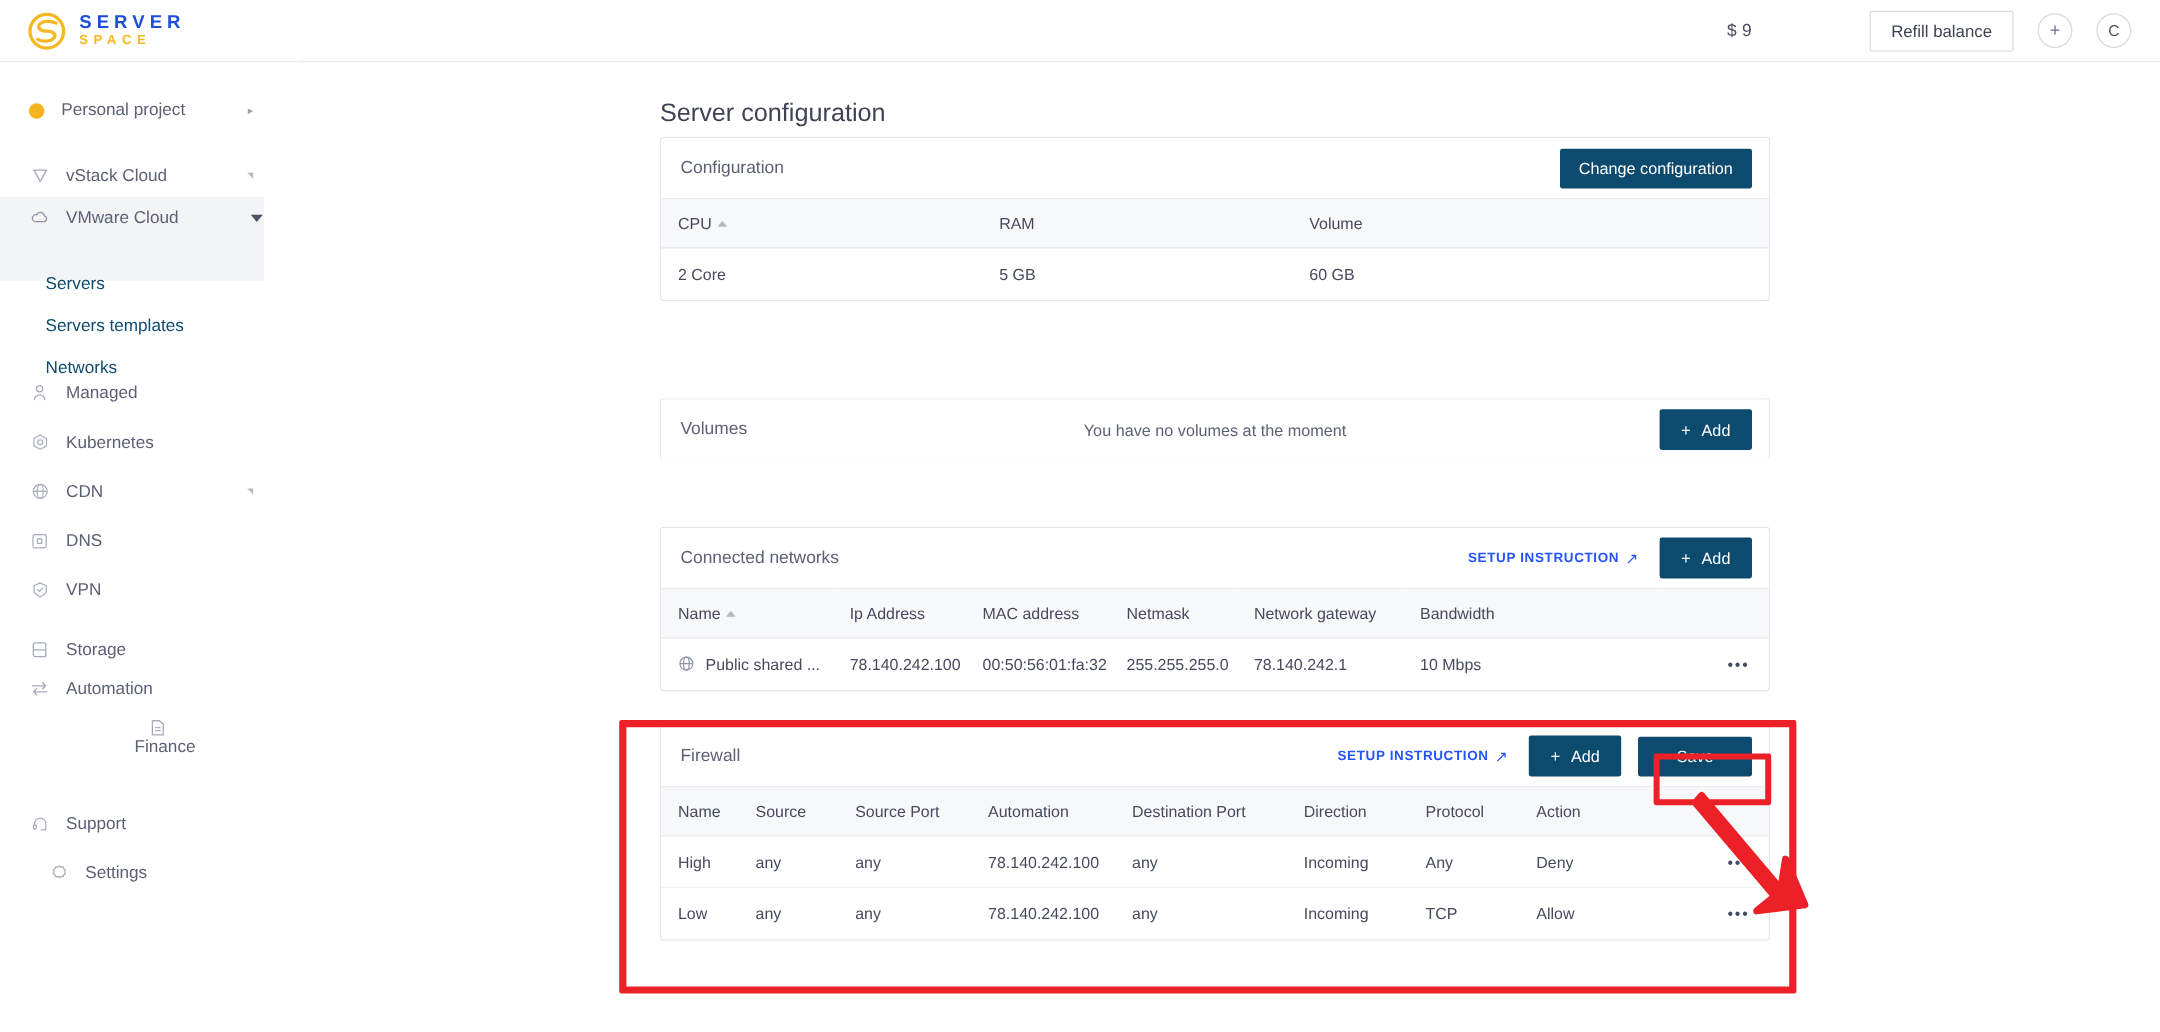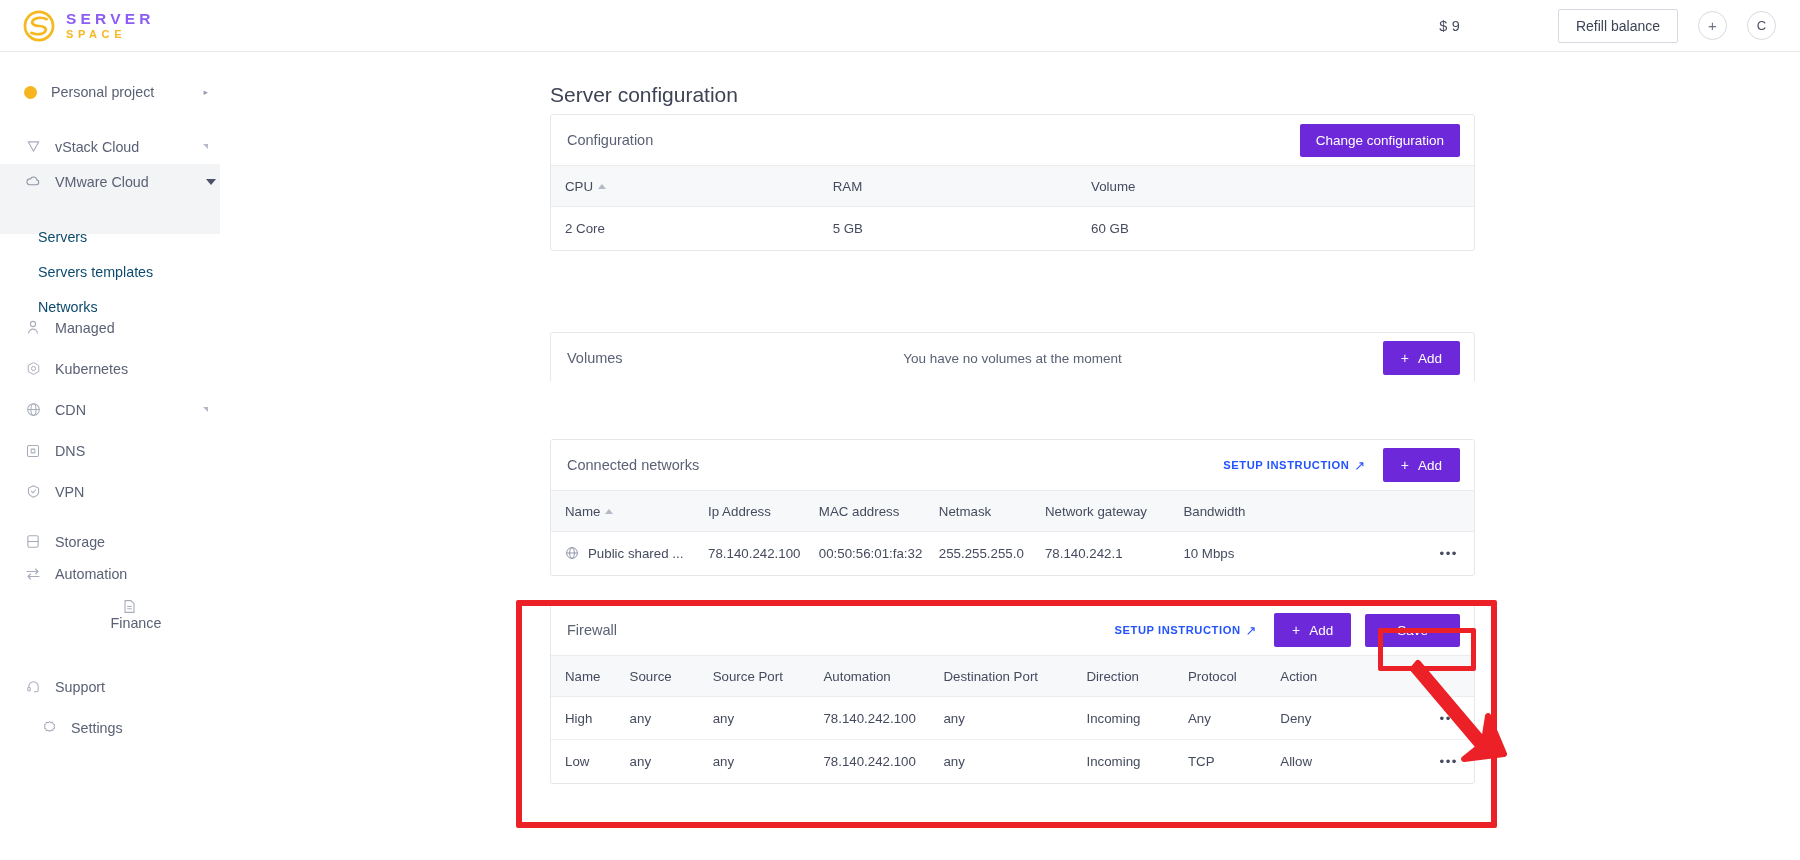--- a/index.html
+++ b/index.html
@@ -16,21 +16,21 @@
   .topbar {
     position: absolute; top:0; left:0; width:1800px; height:52px;
     background:#fff; border-bottom:1px solid #e8e8ec;
     display:flex; align-items:center;
   }
   .logo-wrap { display:flex; align-items:center; margin-left:22px; }
   .logo-mark { width:34px; height:34px; flex:0 0 34px; }
   .logo-text { margin-left:10px; line-height:1; }
   .logo-line1 {
     font-size:15.5px; font-weight:bold; letter-spacing:4.2px;
-    color:#8b5cf6;
+    color:#1d4ed8;
   }
   .logo-line2 {
     font-size:11px; font-weight:bold; letter-spacing:4.6px;
     color:#f5b820; margin-top:3px;
   }
   .topbar-right {
     margin-left:auto; display:flex; align-items:center; gap:0px; padding-right:24px;
   }
   .balance { font-size:14.5px; color:#454b5e; margin-right:98px; letter-spacing:.2px;}
   .refill-btn {
@@ -41,21 +41,21 @@
   .circle-btn {
     width:29px; height:29px; border-radius:50%; border:1px solid #d7d9e0;
     background:#fff; display:flex; align-items:center; justify-content:center;
     font-size:15px; color:#6b7186; margin-left:20px; cursor:pointer;
   }
   .circle-btn.avatar { font-size:13px; color:#4b5166; }
 
   
   .sidebar {
     position:absolute; top:52px; left:0; width:252px; height:808px;
-    background:#fff; border-right:4px solid #3b82f6;
+    background:#fff; border-right:1px solid #3b82f6;
   }
   .nav-row {
     display:flex; align-items:center; height:35px; padding-left:24px;
     font-size:14.3px; color:#5b6175; cursor:pointer; position:relative;
   }
   .nav-row .ico {
     width:18px; height:18px; flex:0 0 18px; margin-right:13px;
     display:flex; align-items:center; justify-content:center; color:#9aa0b0;
   }
   .nav-row .lbl { white-space:nowrap; }
@@ -101,21 +101,21 @@
   }
   .card-title { font-size:14.5px; color:#5b6175; }
   .head-actions { margin-left:auto; display:flex; align-items:center; }
   .setup-link {
     font-size:11.2px; letter-spacing:.55px; color:#2353ff; font-weight:bold;
     text-transform:uppercase; cursor:pointer; display:flex; align-items:center;
     margin-right:17px;
   }
   .setup-link .arr { margin-left:5px; font-size:13px; font-weight:normal;}
   .btn-blue {
-    background:#6d28d9; color:#fff; border:none; font-size:13.5px;
+    background:#0c4a6e; color:#fff; border:none; font-size:13.5px;
     padding:9px 16px; border-radius:2px; cursor:pointer; white-space:nowrap;
     font-family:"Liberation Sans", sans-serif;
   }
   .btn-add { display:flex; align-items:center; gap:9px; padding:9px 18px; }
   .btn-add .plus { font-size:14px; opacity:.95; }
   .empty-note {
     position:absolute; left:0; right:0; text-align:center;
     font-size:13.5px; color:#5b6175; pointer-events:none;
   }
 

